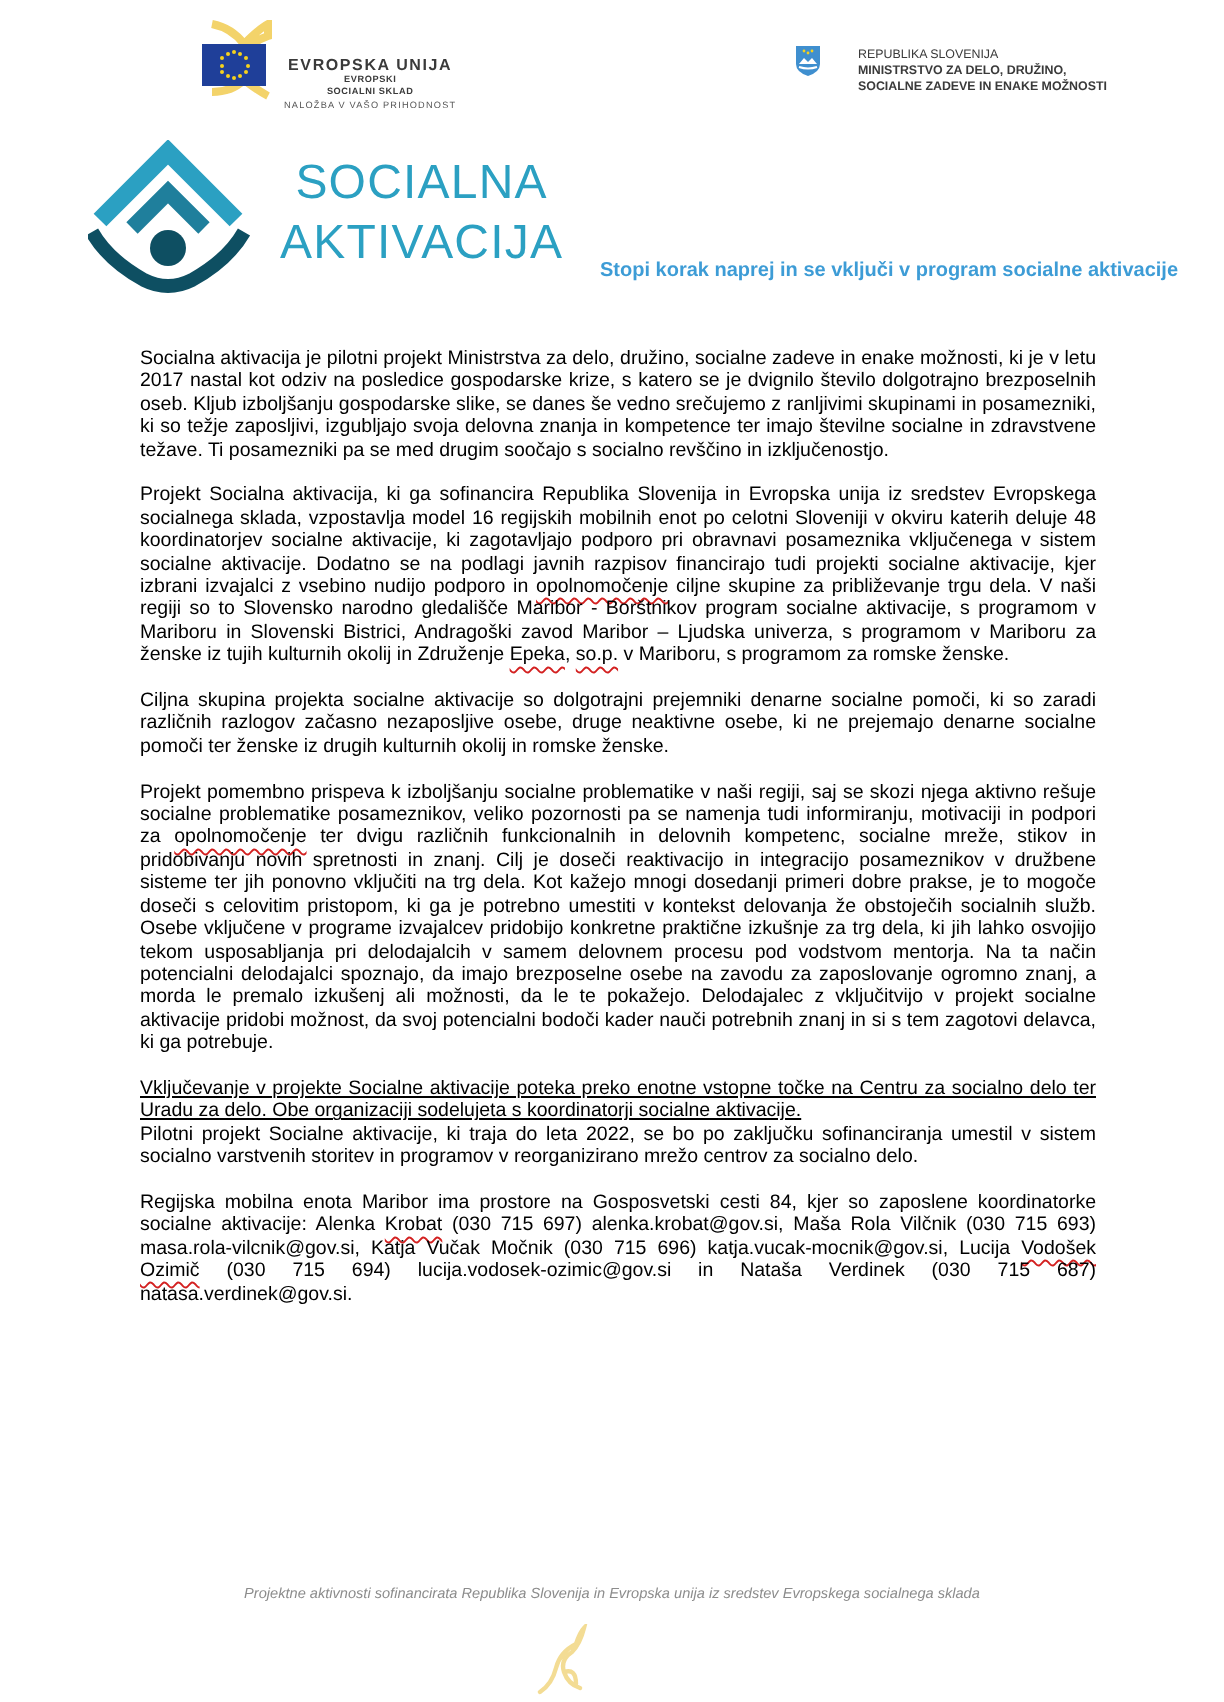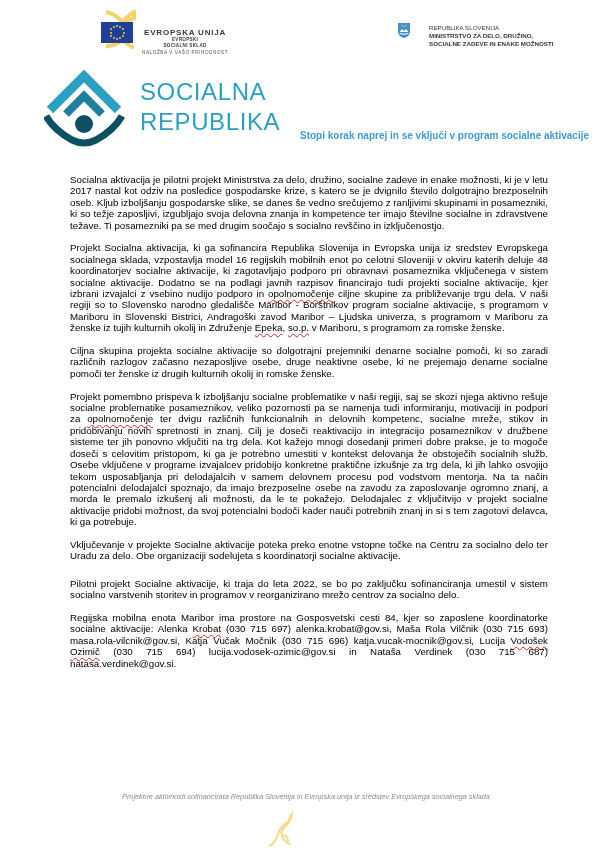--- a/index.html
+++ b/index.html
@@ -15,28 +15,28 @@
   .eu-text .small { font-size:4.6px; line-height:6px; letter-spacing:0.3px; }
   .eu-text .slogan { font-size:4.6px; line-height:7px; letter-spacing:0.6px; color:#555; font-weight:normal; }
 
   .rs-logo { position:absolute; left:398px; top:22px; width:200px; height:30px; }
   .rs-logo .crest { position:absolute; left:0; top:1px; width:12px; height:15px; }
   .rs-text { position:absolute; left:31px; top:2px; font-size:6.2px; line-height:8px; color:#3a3a3a; white-space:nowrap; }
   .rs-text .bold { font-weight:bold; }
 
   
   .sa-logo { position:absolute; left:44px; top:70px; width:90px; height:80px; }
-  .sa-title { position:absolute; left:140px; top:77px; color:#2ba0c2; font-size:24px; line-height:30px; letter-spacing:0.6px; }
+  .sa-title { position:absolute; left:140px; top:77px; color:#2ba0c2; font-size:24px; line-height:30px; letter-spacing:0.6px;text-align:center; }
 
   .tagline { position:absolute; left:300px; top:130px; width:290px; color:#3d9cd6; font-weight:bold; font-size:10px; line-height:11.5px; }
 
   
   .doc-body { position:absolute; left:70px; top:174px; width:478px; font-size:9.75px; line-height:11.4px; text-align:justify; }
   .doc-body p { margin:0 0 11.4px 0; }
-  .doc-body p.tight { margin-bottom:16px; }
+  .doc-body p.tight { margin-bottom:0;text-decoration:underline; }
   .squiggle { text-decoration: underline wavy #d32020; text-decoration-thickness:1px; text-underline-offset:2px; }
   .signature { margin-top:11.4px; }
   .cursor { display:inline-block; width:1px; height:11px; background:#000; vertical-align:-2px; margin-left:1px; }
 
   .footer-note { position:absolute; left:0; width:612px; top:792px; text-align:center; font-style:italic; font-size:7.3px; color:#8c8c8c; }
   .footer-mark { position:absolute; left:266px; top:812px; width:30px; height:36px; }
 </style>
 </head>
 <body>
 
@@ -84,21 +84,21 @@
 </div>
 
 <svg class="sa-logo" viewBox="0 0 90 80">
   <path d="M6 40 L40 6 L74 40" fill="none" stroke="#2ba0c2" stroke-width="9" stroke-linejoin="miter"></path>
   <path d="M22 44 L40 26 L58 44" fill="none" stroke="#1f7f9c" stroke-width="8"></path>
   <path d="M2 46 Q10 60 28 70 Q40 76 52 70 Q70 60 78 46" fill="none" stroke="#0e4f62" stroke-width="7"></path>
   <circle cx="40" cy="54" r="9" fill="#0e4f62"></circle>
 </svg>
 <div class="sa-title">
   <div>SOCIALNA</div>
-  <div>REPUBLIKA</div>
+  <div>AKTIVACIJA</div>
 </div>
 
 <div class="tagline">Stopi korak naprej in se vključi v program socialne aktivacije</div>
 
 <div class="doc-body">
   <p>Socialna aktivacija je pilotni projekt Ministrstva za delo, družino, socialne zadeve in enake možnosti, ki je v letu 2017 nastal kot odziv na posledice  gospodarske krize, s katero se je dvignilo število dolgotrajno brezposelnih oseb. Kljub izboljšanju gospodarske slike, se danes še vedno srečujemo z ranljivimi skupinami in posamezniki, ki so težje zaposljivi, izgubljajo svoja delovna znanja in kompetence ter imajo številne socialne in zdravstvene težave. Ti posamezniki pa se med drugim soočajo s socialno revščino in izključenostjo.</p>
 
   <p><span>Projekt Socialna aktivacija, ki ga sofinancira Republika Slovenija in Evropska unija iz sredstev Evropskega socialnega sklada, vzpostavlja model 16 regijskih mobilnih enot po celotni Sloveniji v okviru katerih deluje 48 koordinatorjev socialne aktivacije, ki zagotavljajo podporo pri obravnavi posameznika vključenega v sistem socialne aktivacije. Dodatno se na podlagi javnih razpisov financirajo tudi projekti socialne aktivacije, kjer izbrani izvajalci z vsebino nudijo podporo in </span><span class="squiggle">opolnomočenje</span><span> ciljne skupine za približevanje trgu dela. V naši regiji so to Slovensko narodno gledališče Maribor - Borštnikov program socialne aktivacije, s programom v Mariboru in Slovenski Bistrici, Andragoški zavod Maribor – Ljudska univerza, s programom v Mariboru za ženske iz tujih kulturnih okolij in Združenje </span><span class="squiggle">Epeka</span><span>, </span><span class="squiggle">so.p.</span><span> v Mariboru, s programom za romske ženske.</span></p>
 
   <p>Ciljna skupina projekta socialne aktivacije so dolgotrajni prejemniki denarne socialne pomoči, ki so zaradi različnih razlogov začasno nezaposljive osebe, druge neaktivne osebe, ki ne prejemajo denarne socialne pomoči ter ženske iz drugih kulturnih okolij in romske ženske.</p>

